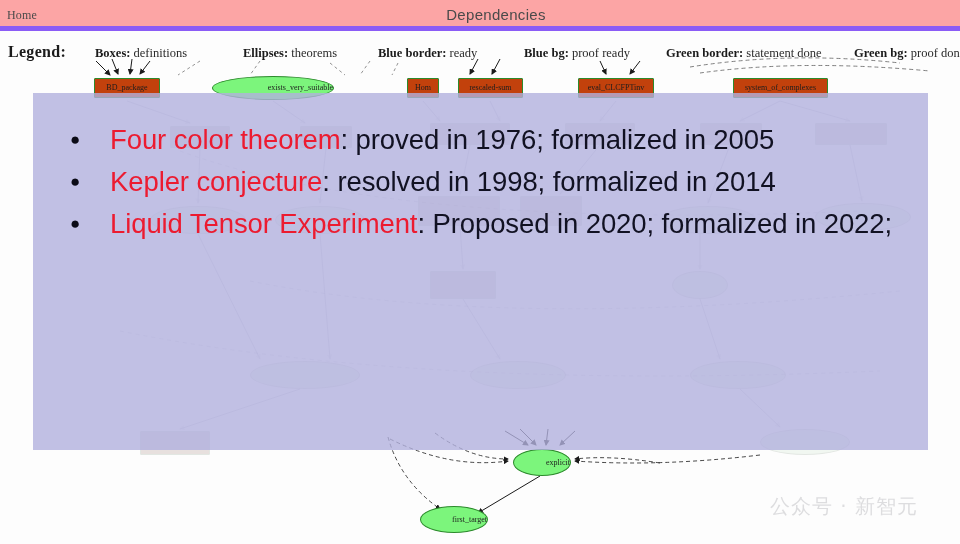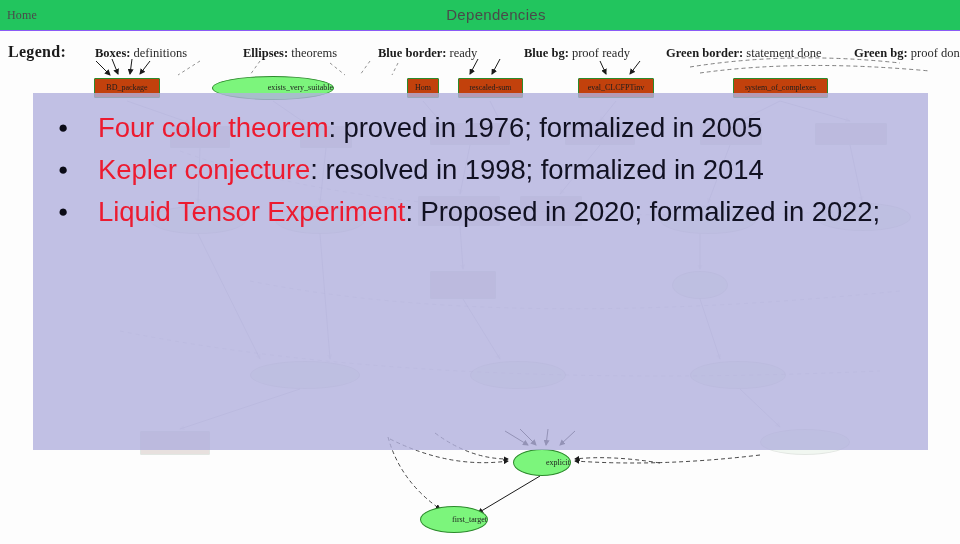--- a/index.html
+++ b/index.html
@@ -19,22 +19,22 @@
     overflow: hidden;
     background: #ffffff;
   }
 
   
   #topbar {
     position: absolute;
     left: 0; top: 0;
     width: 960px;
     height: 31px;
-    background: #22c55e;
-    border-bottom: 1px solid #8b5cf6;
+    background: #fca5a5;
+    border-bottom: 5px solid #8b5cf6;
   }
   #home-link {
     position: absolute;
     left: 7px; top: 8px;
     font-family: "Liberation Serif", serif;
     font-size: 12px;
     color: #4a4a4a;
     letter-spacing: .2px;
   }
   #page-title {
@@ -119,21 +119,21 @@
     position: absolute;
     left: 33px;
     top: 93px;
     width: 895px;
     height: 357px;
     background: rgba(178,176,221,0.80);
     padding: 14px 10px 0 10px;
   }
   #bullet-list {
     list-style: none;
-    margin: 0;
+    margin: 12px;
     padding: 0;
   }
   .bullet-row {
     position: relative;
     padding-left: 55px;
     font-size: 27.5px;
     line-height: 42px;
     color: #111122;
     font-family: "Liberation Sans", sans-serif;
     letter-spacing: -0.1px;
@@ -370,14 +370,15 @@
   </div>
 
   <div id="overlay">
     <ul id="bullet-list">
         <li class="bullet-row"><span class="term">Four color theorem</span><span class="rest">: proved in 1976; formalized in 2005</span></li>
         <li class="bullet-row"><span class="term">Kepler conjecture</span><span class="rest">: resolved in 1998; formalized in 2014</span></li>
         <li class="bullet-row"><span class="term">Liquid Tensor Experiment</span><span class="rest">: Proposed in 2020; formalized in 2022;</span></li>
       </ul>
   </div>
 
+  <div id="watermark-ghost">公众号 · 新智元</div>
 
 </div>
 
 </body></html>

